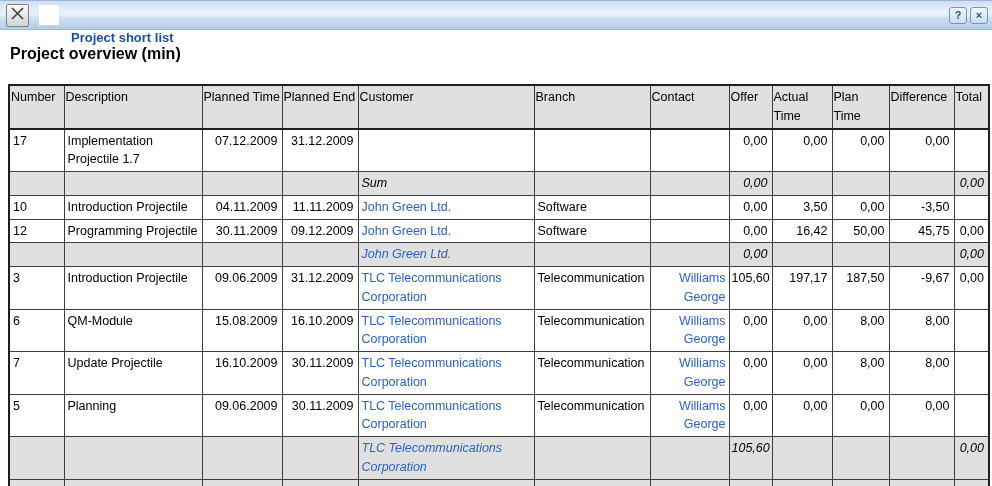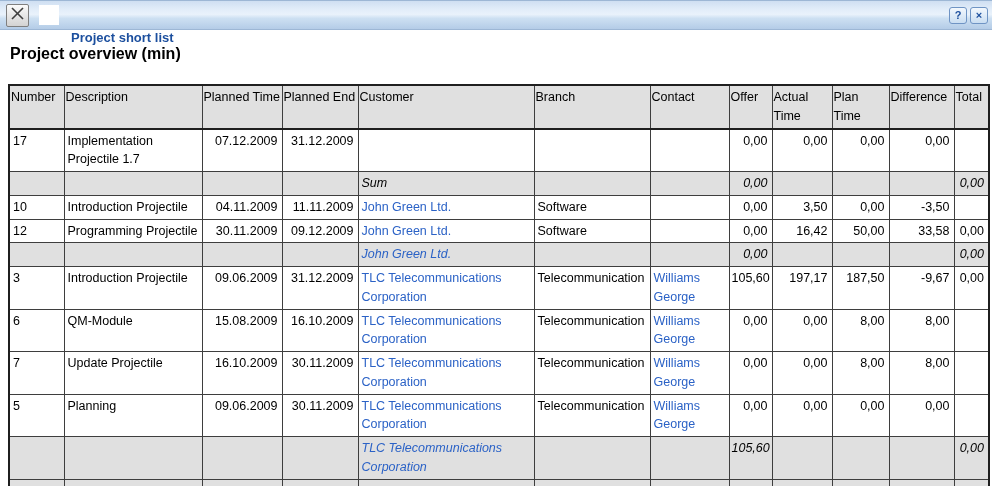--- a/index.html
+++ b/index.html
@@ -99,21 +99,21 @@
   }
   tr.data td { background: #ffffff; }
 
   
   .col-number        { width: 55px; }
   .col-description   { width: 138px; }
   .col-planned_begin { width: 80px; }
   .col-planned_end   { width: 76px; }
   .col-customer      { width: 176px; }
   .col-branch        { width: 116px; }
-  .col-contact       { width: 79px; }
+  .col-contact       { width: 79px; text-align: right; }
   .col-offer         { width: 43px; }
   .col-actual_time   { width: 60px; }
   .col-plan_time     { width: 57px; }
   .col-difference    { width: 65px; }
   .col-total         { width: 35px; }
 
   
   td.col-planned_begin, td.col-planned_end,
   td.col-offer, td.col-actual_time, td.col-plan_time,
   td.col-difference, td.col-total { text-align: right; padding: 2px 4px 2px 2px; }
@@ -210,21 +210,21 @@
           <td class="col-number">12</td>
           <td class="col-description">Programming Projectile</td>
           <td class="col-planned_begin">30.11.2009</td>
           <td class="col-planned_end">09.12.2009</td>
           <td class="col-customer"><a class="cell-link">John Green Ltd.</a></td>
           <td class="col-branch">Software</td>
           <td class="col-contact"></td>
           <td class="col-offer">0,00</td>
           <td class="col-actual_time">16,42</td>
           <td class="col-plan_time">50,00</td>
-          <td class="col-difference">33,58</td>
+          <td class="col-difference">45,75</td>
           <td class="col-total">0,00</td>
         </tr>
         <tr class="sum">
           <td class="col-number"></td>
           <td class="col-description"></td>
           <td class="col-planned_begin"></td>
           <td class="col-planned_end"></td>
           <td class="col-customer"><a class="cell-link">John Green Ltd.</a></td>
           <td class="col-branch"></td>
           <td class="col-contact"></td>

